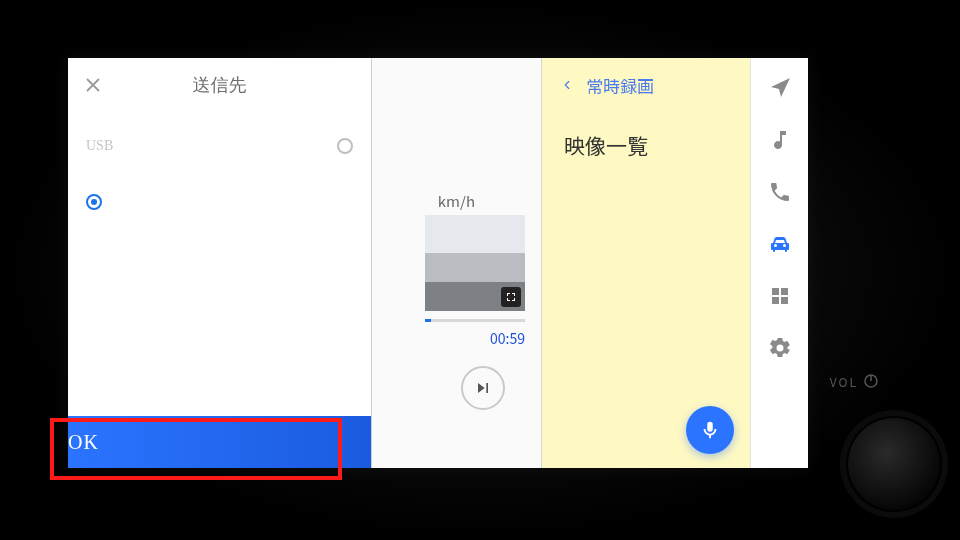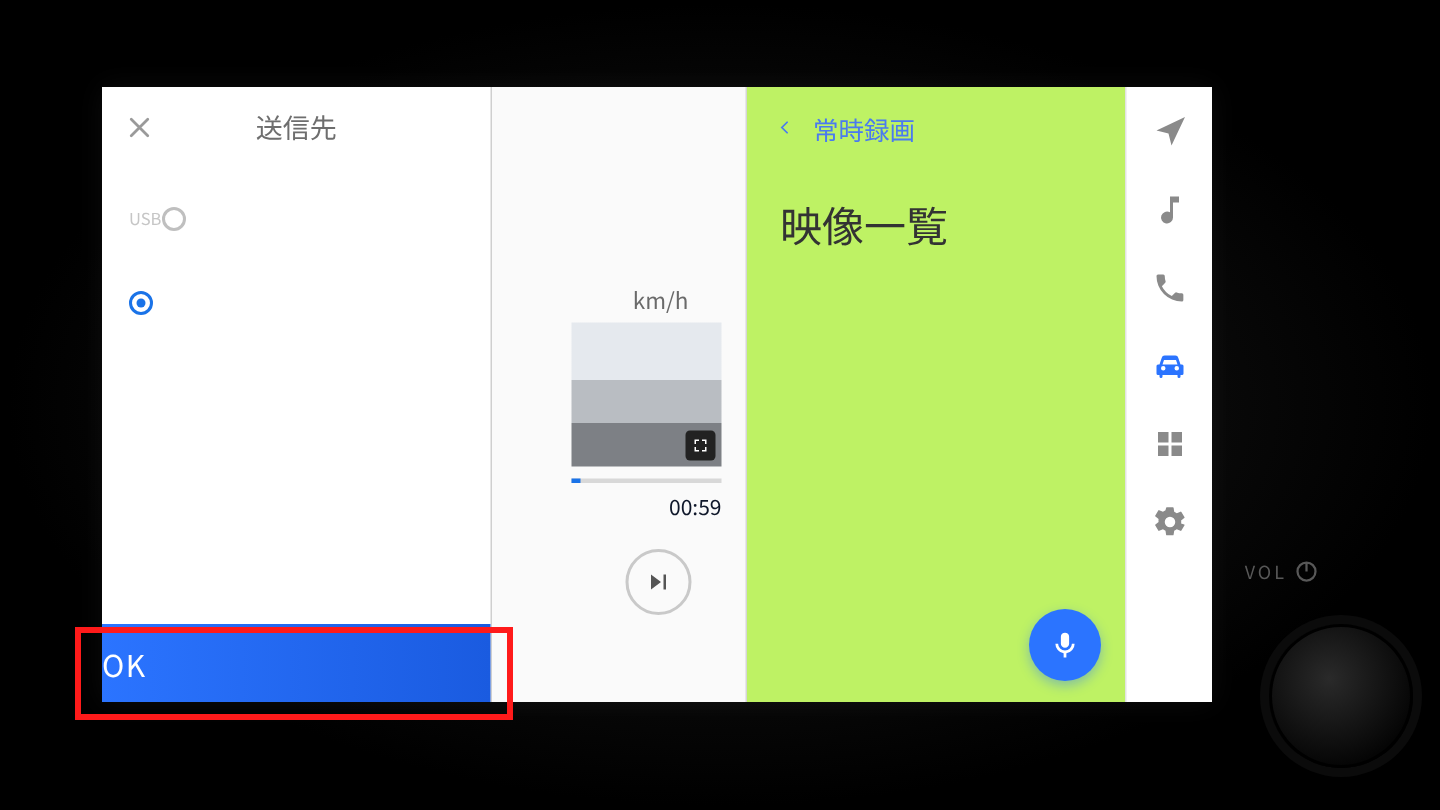--- a/index.html
+++ b/index.html
@@ -12,46 +12,47 @@
     position: absolute;
     left: 68px; top: 58px;
     width: 740px; height: 410px;
     background: #fdfdfd;
     display: flex;
     box-shadow: 0 0 18px rgba(255,255,255,.05), inset 0 0 0 1px rgba(0,0,0,.05);
   }
 
   
   .panel {
-    width: 260px;
+    width: 304px;
     height: 100%;
     background: #fff;
     position: relative;
     display: flex;
     flex-direction: column;
     border-right: 1px solid #cfcfcf;
+    font-family: Liberation Serif, serif;
   }
   .panel-head {
     height: 54px;
     display: flex;
     align-items: center;
     justify-content: center;
     position: relative;
     color: #6e6e6e;
     font-size: 18px;
   }
   .panel-close {
     position: absolute; left: 14px; top: 50%; transform: translateY(-50%);
     width: 22px; height: 22px; color: #9a9a9a; cursor: pointer;
     display:flex;align-items:center;justify-content:center;font-size:20px;
   }
   .options { padding: 6px 18px 0 18px; flex: 1; }
   .opt {
-    display: flex; align-items: center; 
-    height: 56px; font-size: 11px;
+    display: flex; align-items: center; justify-content: space-between;
+    height: 56px; font-size: 14px;
   }
   .opt.disabled { color: #c6c6c6; }
   .opt .radio {
     width: 16px; height: 16px; border-radius: 50%;
     border: 2px solid #bfbfbf; position: relative;
   }
   .opt.selected .radio { border-color: #1a73e8; }
   .opt.selected .radio::after {
     content:""; position:absolute; inset:3px; border-radius:50%; background:#1a73e8;
   }
@@ -67,44 +68,44 @@
 
   
   .playback {
     width: 170px; height: 100%;
     background: #fafafa;
     border-right: 1px solid #d5d5d5;
     padding: 12px 6px 8px 0;
     display:flex; flex-direction:column; align-items:flex-end;
     position:relative;
   }
-  .speed { font-size:15px; color:#6a6a6a; margin-top:120px; margin-right:32px;}
+  .speed { font-size:15px; color:#6a6a6a; margin-top:120px; margin-right:60px;}
   .thumb {
     width: 100px; height: 96px; margin-top:4px; margin-right:10px;
     background: linear-gradient(#e5e9ee 40%, #b9bdc2 40% 70%, #7d8085 70%);
     position:relative;
   }
   .thumb .fs {
     position:absolute; right:4px; bottom:4px; width:20px; height:20px;
     background:#222; border-radius:3px; display:flex;align-items:center;justify-content:center;
   }
   .thumb .fs svg { width:12px;height:12px;fill:#fff;}
   .timebar { width:100px; height:3px; background:#d8d8d8; margin:8px 10px 0 0; position:relative;}
   .timebar::after{content:"";position:absolute;left:0;top:0;height:100%;width:6%;background:#1a73e8;}
-  .timestamp { font-size:14px; color:#0f172a; margin:6px 10px 0 0;}
+  .timestamp { font-size:14px; color:#1d4ed8; margin:6px 10px 0 0;}
   .next-btn {
     width:44px;height:44px;border-radius:50%;border:2px solid #c9c9c9;
     display:flex;align-items:center;justify-content:center;margin:18px 30px 0 0;color:#555;
   }
 
   
-  .listpane { flex:1; background:#bef264; display:flex; flex-direction:column; position:relative;}
+  .listpane { flex:1; background:#fef9c3; display:flex; flex-direction:column; position:relative;}
   .list-head { height:54px; display:flex; align-items:center; color:#4a7af0; font-size:17px; padding-left:18px;}
   .list-head .chev { margin-right:12px; font-size:16px;}
-  .list-title { font-size:28px; color:#333; padding:18px 0 0 22px;}
+  .list-title { font-size:21px; color:#333; padding:18px 0 0 22px;}
   .mic {
     position:absolute; right:16px; bottom:14px; width:48px;height:48px;border-radius:50%;
     background:#2b74ff; display:flex;align-items:center;justify-content:center;
     box-shadow:0 3px 8px rgba(43,116,255,.4);
   }
   .mic svg{width:22px;height:22px;fill:#fff;}
 
   
   .rail { width:58px; background:#fff; border-left:1px solid #e3e3e3; display:flex; flex-direction:column; align-items:center; padding-top:16px; gap:24px;}
   .rail .ico { width:28px;height:28px; color:#8a8a8a; display:flex;align-items:center;justify-content:center; cursor:pointer;}

